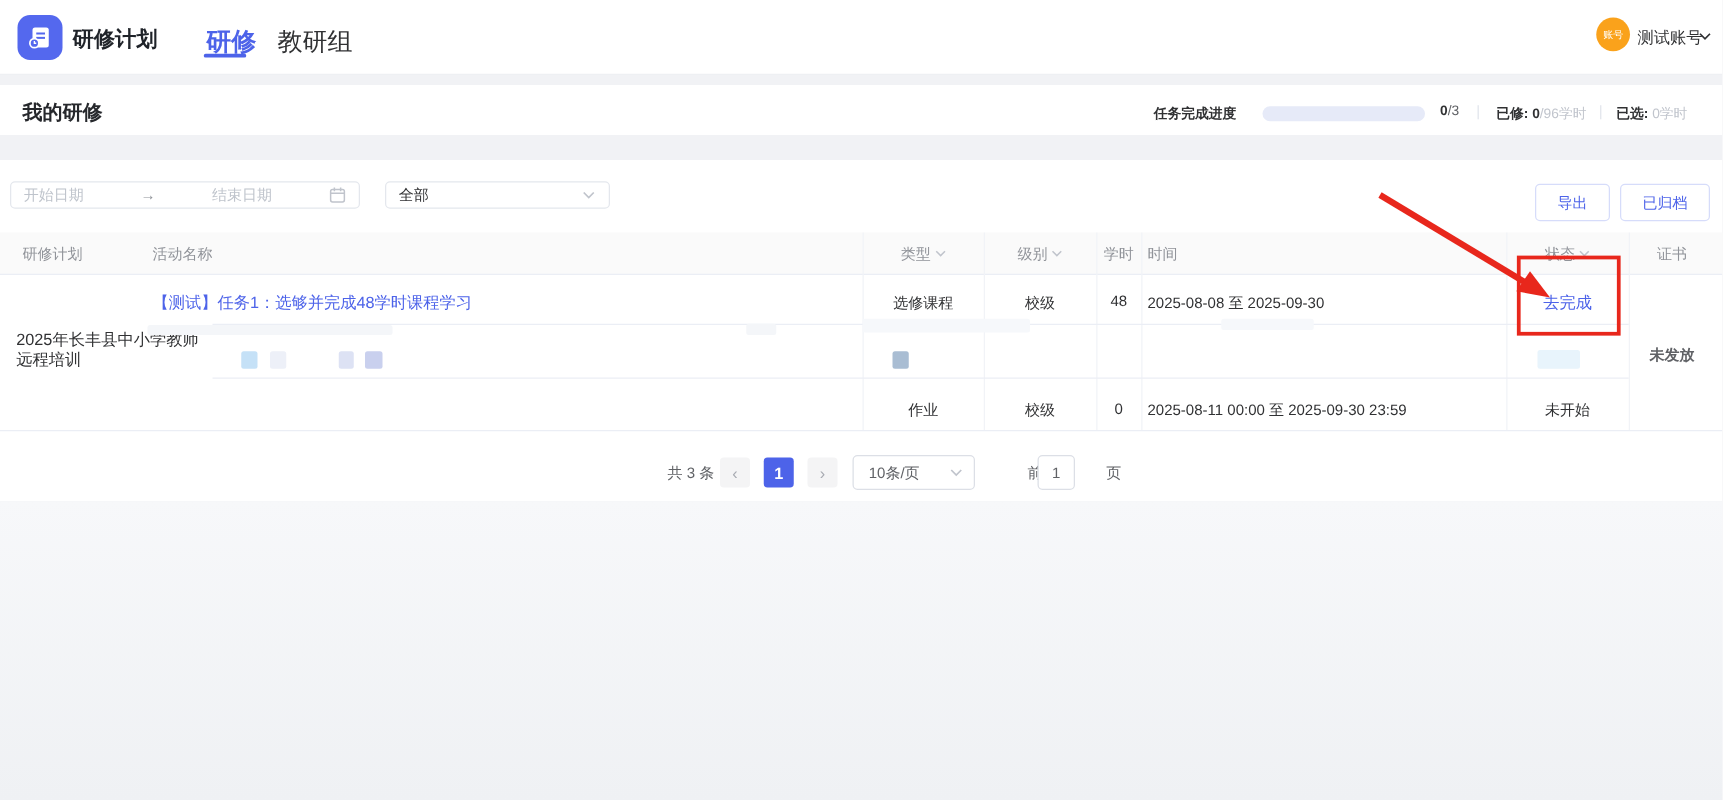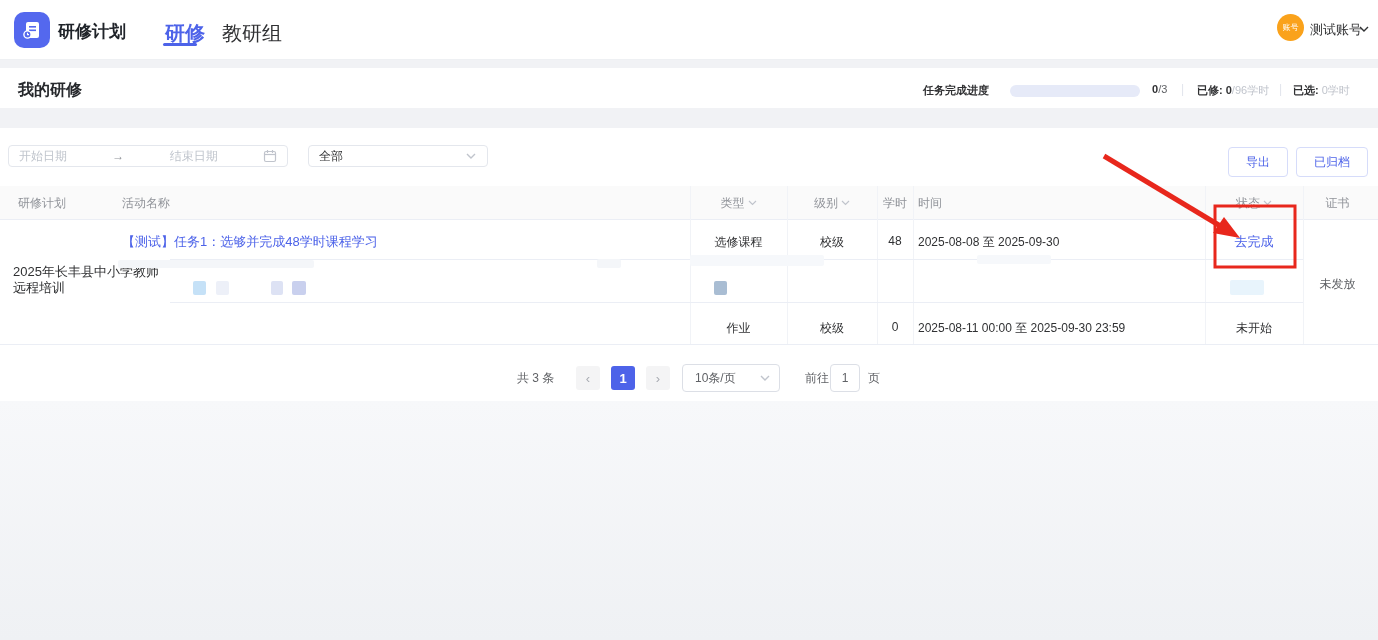--- a/index.html
+++ b/index.html
@@ -42,21 +42,21 @@
   .th.center { text-align:center; }
   .vline { top:186px; width:1px; height:158px; background:#f1f3f7; }
   .hline { height:1px; background:#ebeef5; }
   .cell { font-size:12px; color:#303133; }
   .center { text-align:center; }
   .link { color:#4d63e9; cursor:pointer; font-size:13px; }
   .skel { border-radius:2px; }
   .caret { margin-left:3px; vertical-align:1px; }
 
   
-  .pg-text { top:370px; font-size:12px; color:#606266; }
+  .pg-text { top:370px; font-size:12px; color:#606266;margin-left:17px; }
   .pg-btn { top:366px; width:24px; height:24px; border-radius:3px; background:#f4f4f5; color:#a8abb2; font-size:13px; display:flex; align-items:center; justify-content:center; cursor:pointer; }
   .pg-btn.current { background:#4d63e9; color:#fff; font-weight:700; }
   .pg-select { left:682px; top:364px; width:98px; height:28px; padding:0 8px 0 12px; font-size:12px; color:#606266; justify-content:space-between; border:1px solid #dcdfe6; }
   .goto-input { left:830px; top:364px; width:30px; height:28px; border:1px solid #dcdfe6; border-radius:4px; text-align:center; font-size:12px; color:#606266; }
 
   
   .bottom { left:0; top:401px; width:1378px; height:239px; background:linear-gradient(#f7f8fa,#eff1f4); }
 
   
   .ann-text { left:738px; top:102px; font-size:44px; font-weight:800; letter-spacing:3px; color:#e8271c; z-index:51; white-space:nowrap; }
@@ -162,21 +162,21 @@
   <div class="abs skel" style="left:690px; top:255px; width:134px; height:11px; background:#f6f8fb;"></div>
   <div class="abs skel" style="left:977px; top:255px; width:74px; height:9px; background:#f6f8fb;"></div>
   <div class="abs skel" style="left:193px; top:281px; width:13px; height:14px; background:#c5e1f7;"></div>
   <div class="abs skel" style="left:216px; top:281px; width:13px; height:14px; background:#edf0f8;"></div>
   <div class="abs skel" style="left:271px; top:281px; width:12px; height:14px; background:#dde2f4;"></div>
   <div class="abs skel" style="left:292px; top:281px; width:14px; height:14px; background:#c9d0ee;"></div>
   <div class="abs skel" style="left:714px; top:281px; width:13px; height:14px; background:#a9bdd3;"></div>
   <div class="abs skel" style="left:1230px; top:280px; width:34px; height:15px; background:#e8f4fc;"></div>
   <div class="abs hline" style="left:170px; top:302px; width:1133px;"></div>
 
-  <div class="abs cell center" style="left:1303px; top:276px; width:69px; color:#606266;">未发放</div>
+  <div class="abs cell center" style="left:1303px; top:276px; width:69px; color:#606266;font-weight:bold;">未发放</div>
 
   <div class="abs cell center" style="left:690px; top:320px; width:97px;">作业</div>
   <div class="abs cell center" style="left:787px; top:320px; width:90px;">校级</div>
   <div class="abs cell center" style="left:877px; top:320px; width:36px;">0</div>
   <div class="abs cell" style="left:918px; top:320px;">2025-08-11 00:00 至 2025-09-30 23:59</div>
   <div class="abs cell center" style="left:1205px; top:320px; width:98px;">未开始</div>
   <div class="abs hline" style="left:0; top:344px; width:1378px;"></div>
 
   <div class="abs pg-text" style="left:517px;">共 3 条</div>
   <div class="abs pg-btn" style="left:576px;">

